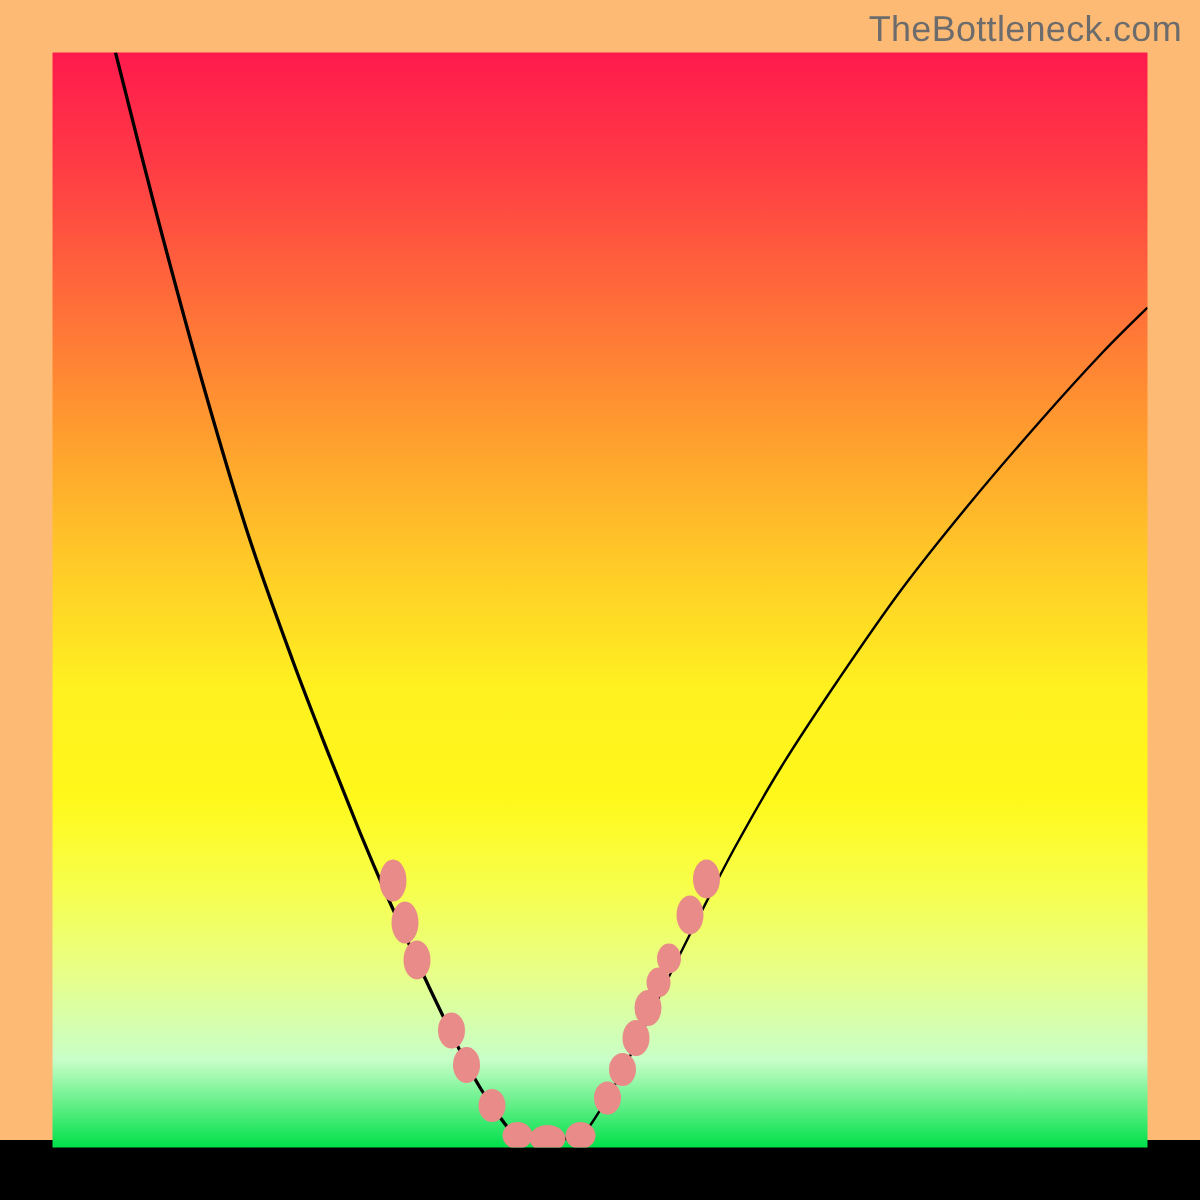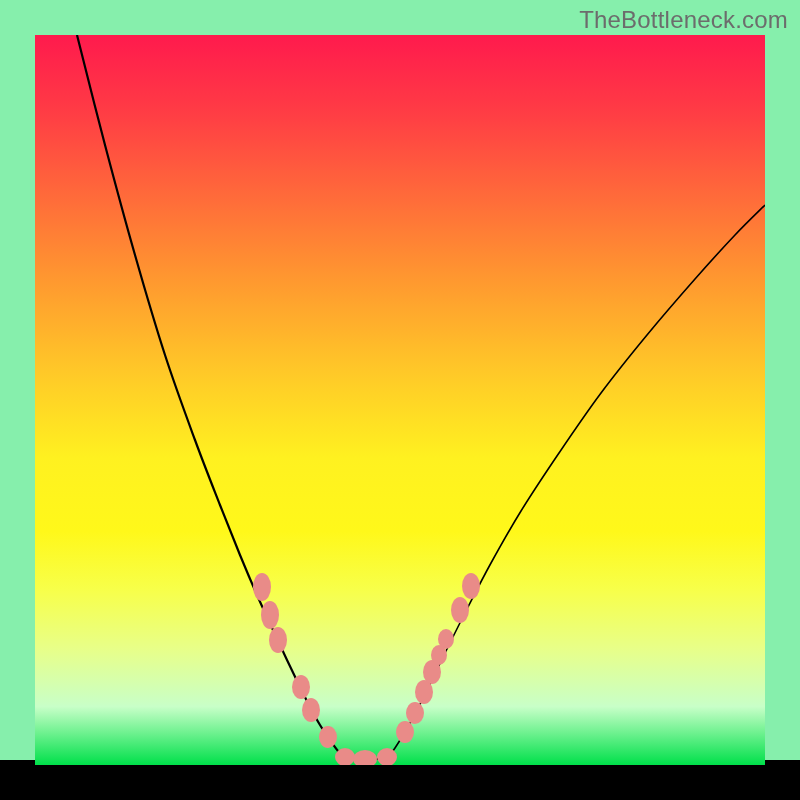--- a/index.html
+++ b/index.html
@@ -7,21 +7,21 @@
     padding: 0;
     width: 800px;
     height: 800px;
     background: #000;
     overflow: hidden;
   }
   .stage {
     position: relative;
     width: 800px;
     height: 760px;
-    background: #86efac;
+    background: #fdba74;
   }
   .plot {
     position: absolute;
     left: 35px;
     top: 35px;
     width: 730px;
     height: 730px;
     background: linear-gradient(to bottom,
       #ff1a4d 0%,
       #ff3a45 10%,

